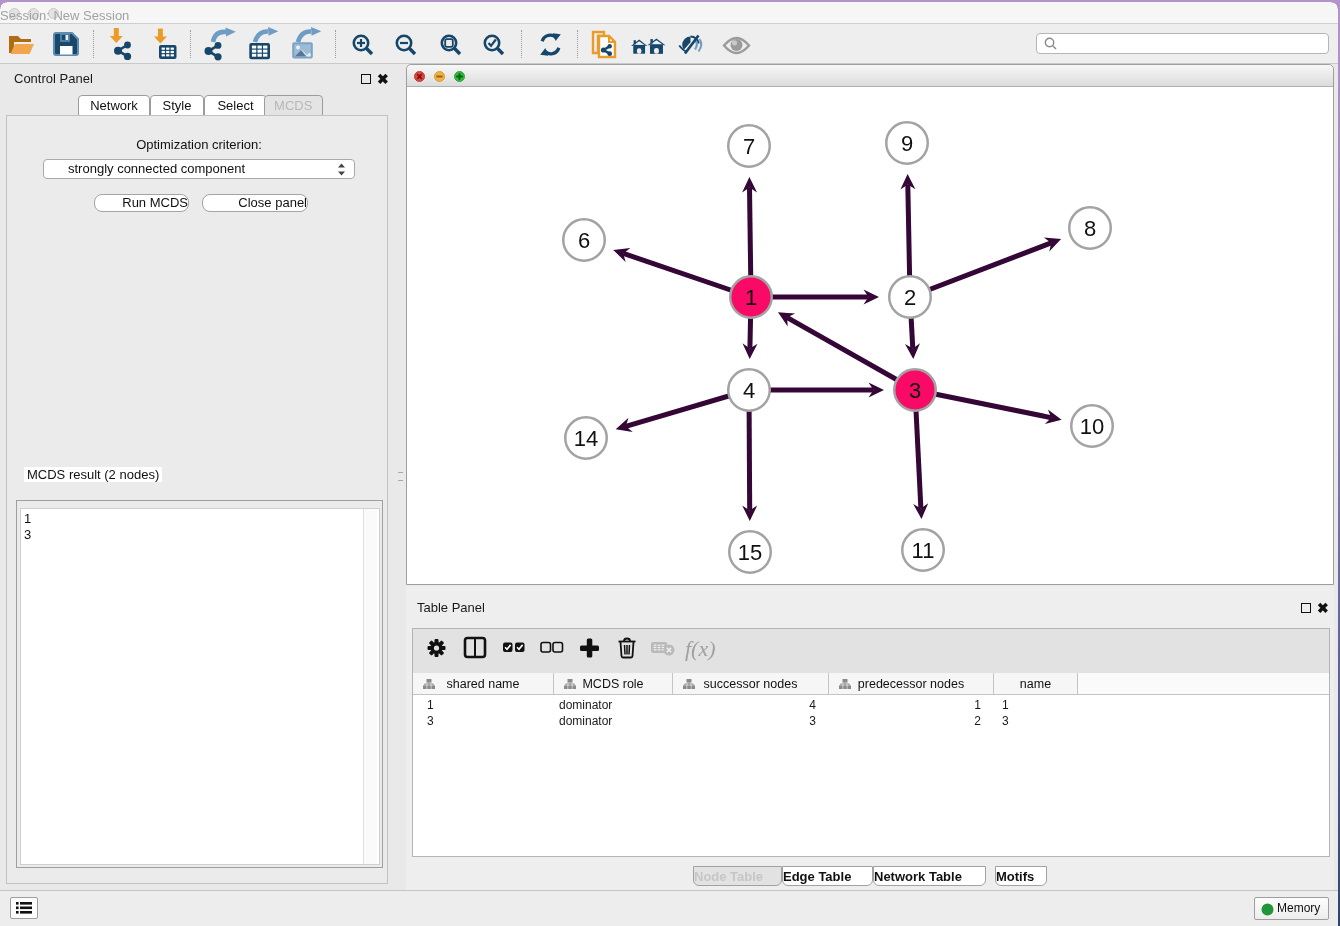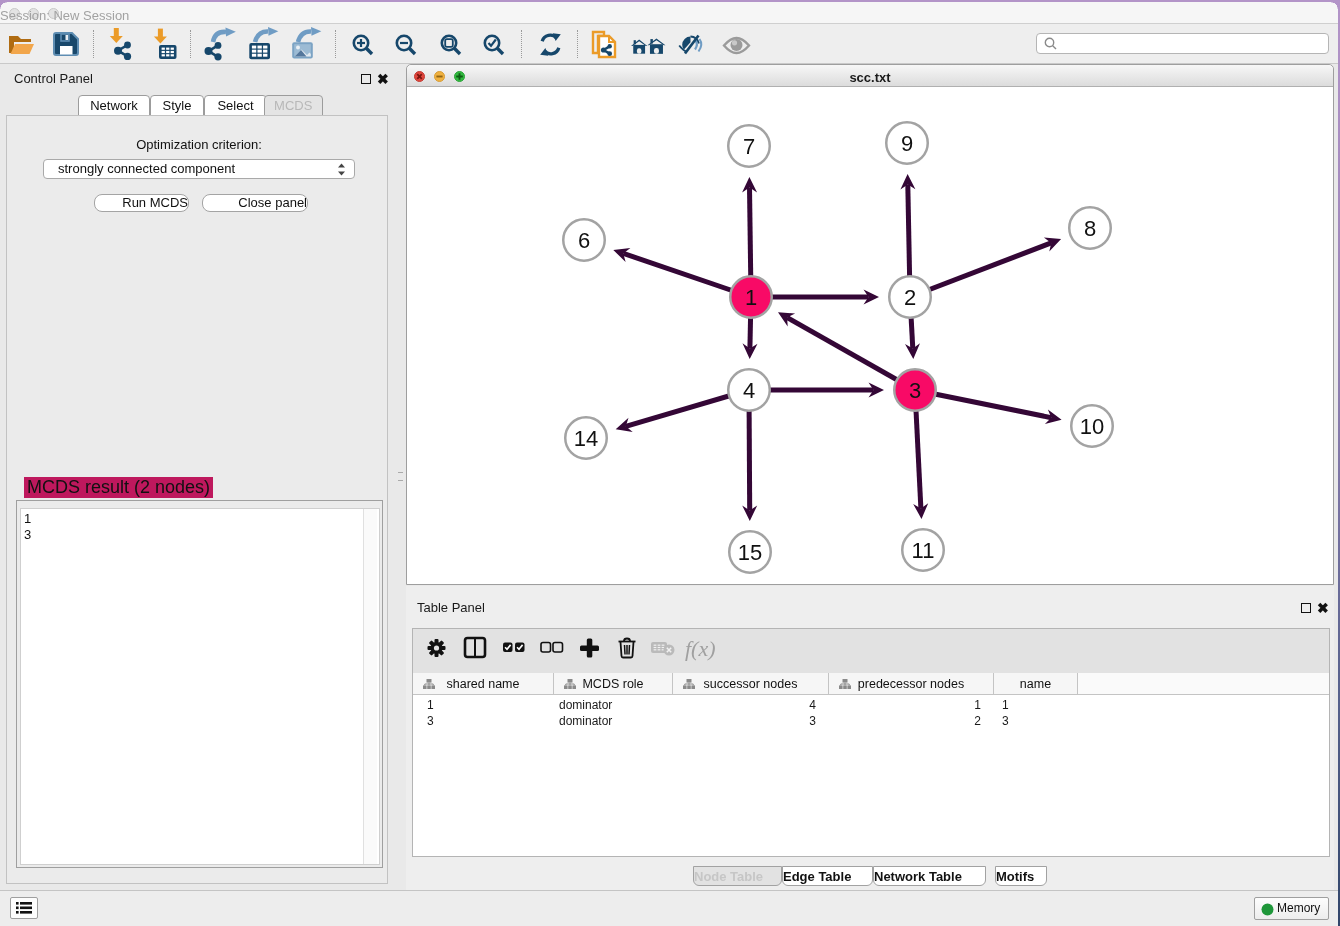--- a/index.html
+++ b/index.html
@@ -12,24 +12,24 @@
 #toolbar{position:absolute;left:0;top:24px;width:1338px;height:40px;background:#eeeeee;border-bottom:1px solid #c9c9c9}
 .ic{position:absolute}
 .sep{position:absolute;height:28px;width:0;border-left:1px dotted #9a9a9a}
 #search{position:absolute;left:1036px;top:33px;width:293px;height:21px;background:#fff;border:1px solid #b5b5b5;border-radius:4px}
 #cpanel-title{position:absolute;left:14px;top:71px;font-size:13px;color:#1a1a1a}
 .mini-restore{position:absolute;width:10px;height:10px;border:1.5px solid #111}
 .mini-x{position:absolute;font-size:14px;font-weight:bold;color:#111;line-height:11px}
 .tabtop{position:absolute;top:95px;height:21px;border:1px solid #9c9c9c;background:#fff;font-size:13px;color:#111;text-align:center;line-height:20px;border-radius:4px 4px 0 0}
 #cp-body{position:absolute;left:6px;top:115px;width:382px;height:769px;background:#ebebeb;border:1px solid #c2c2c2}
 #opt-label{position:absolute;left:0;top:137px;width:398px;text-align:center;font-size:13px;color:#111}
-#dropdown{position:absolute;left:43px;top:159px;width:312px;height:20px;background:#fff;border:1px solid #a9a9a9;border-radius:4px;font-size:13px;color:#111;line-height:18px;padding-left:14px}
+#dropdown{position:absolute;left:43px;top:159px;width:312px;height:20px;background:#fff;border:1px solid #a9a9a9;border-radius:4px;font-size:13px;color:#111;line-height:18px;padding-left:24px}
 .btn{position:absolute;height:18px;background:#fff;border:1px solid #a4a4a4;border-radius:8px;font-size:13px;color:#111;text-align:right;line-height:16px}
 #mcds-group{position:absolute;left:16px;top:500px;width:367px;height:368px;border:1px solid #9f9f9f}
-#mcds-label{position:absolute;left:24px;top:477px;background:#be185d;font-size:18px;color:#111;padding:0 3px}
+#mcds-label{position:absolute;left:24px;top:467px;background:#ffffff;font-size:13px;color:#111;padding:0 3px}
 #mcds-text{position:absolute;left:20px;top:508px;width:360px;height:357px;background:#fff;border:1px solid #cfcfcf;font-size:13px;color:#111;line-height:16px;padding:2px 0 0 3px}
 #mcds-sb{position:absolute;left:342px;top:0px;width:14px;height:355px;background:#fafafa;border-left:1px solid #e0e0e0}
 #netwin{position:absolute;left:406px;top:64px;width:928px;height:521px;background:#fff;border:1px solid #9e9e9e;border-radius:5px 5px 0 0}
 #nettitle{position:absolute;left:0;top:0;width:926px;height:22px;background:linear-gradient(#f7f7f7,#dcdcdc);border-bottom:1px solid #b0b0b0;border-radius:5px 5px 0 0}
 .wtl{position:absolute;top:6px;width:11px;height:11px;border-radius:50%}
 #netname{position:absolute;top:5px;left:0;width:926px;text-align:center;font-size:13px;font-weight:bold;color:#1a1a1a}
 #graph{position:absolute;left:0;top:22px}
 #tpanel{position:absolute;left:406px;top:586px;width:928px;height:304px;background:#eee}
 #tp-title{position:absolute;left:11px;top:14px;font-size:13px;color:#1a1a1a}
 #tp-toolbar{position:absolute;left:6px;top:42px;width:918px;height:60px;background:#e2e2e2;border:1px solid #b4b4b4}
@@ -220,21 +220,20 @@
         <path d="M3.2,3.2 L7.8,7.8 M7.8,3.2 L3.2,7.8" stroke="#7b150f" stroke-width="1.8"></path>
       </svg>
       <div class="wtl" style="left:27px;background:#f0b13f;border:1px solid #d79c35"></div>
       <svg width="11" height="11" style="position:absolute;left:27px;top:6px" viewBox="0 0 11 11">
         <line x1="2.4" y1="5.5" x2="8.6" y2="5.5" stroke="#8f6414" stroke-width="1.9"></line>
       </svg>
       <div class="wtl" style="left:47px;background:#32b93f;border:1px solid #2aa338"></div>
       <svg width="11" height="11" style="position:absolute;left:47px;top:6px" viewBox="0 0 11 11">
         <path d="M5.5,2.2 L5.5,8.8 M2.2,5.5 L8.8,5.5" stroke="#0c5c12" stroke-width="1.9"></path>
       </svg>
-      <div id="netname">scc.txt</div>
     </div>
     <svg id="graph" style="will-change:transform" width="926" height="497" viewBox="0 0 926 497">
       <line x1="344" y1="210" x2="342.5" y2="100.5" stroke="#340736" stroke-width="5"></line>
       <polygon points="342.4,90.0 350.1,105.4 342.5,100.5 335.1,105.6" fill="#340736"></polygon>
       <line x1="344" y1="210" x2="216.3" y2="166.4" stroke="#340736" stroke-width="5"></line>
       <polygon points="206.3,163.0 223.4,160.9 216.3,166.4 218.6,175.1" fill="#340736"></polygon>
       <line x1="344" y1="210" x2="461.5" y2="210.0" stroke="#340736" stroke-width="5"></line>
       <polygon points="472.0,210.0 456.5,217.5 461.5,210.0 456.5,202.5" fill="#340736"></polygon>
       <line x1="344" y1="210" x2="342.9" y2="261.5" stroke="#340736" stroke-width="5"></line>
       <polygon points="342.7,272.0 335.5,256.3 342.9,261.5 350.5,256.7" fill="#340736"></polygon>

